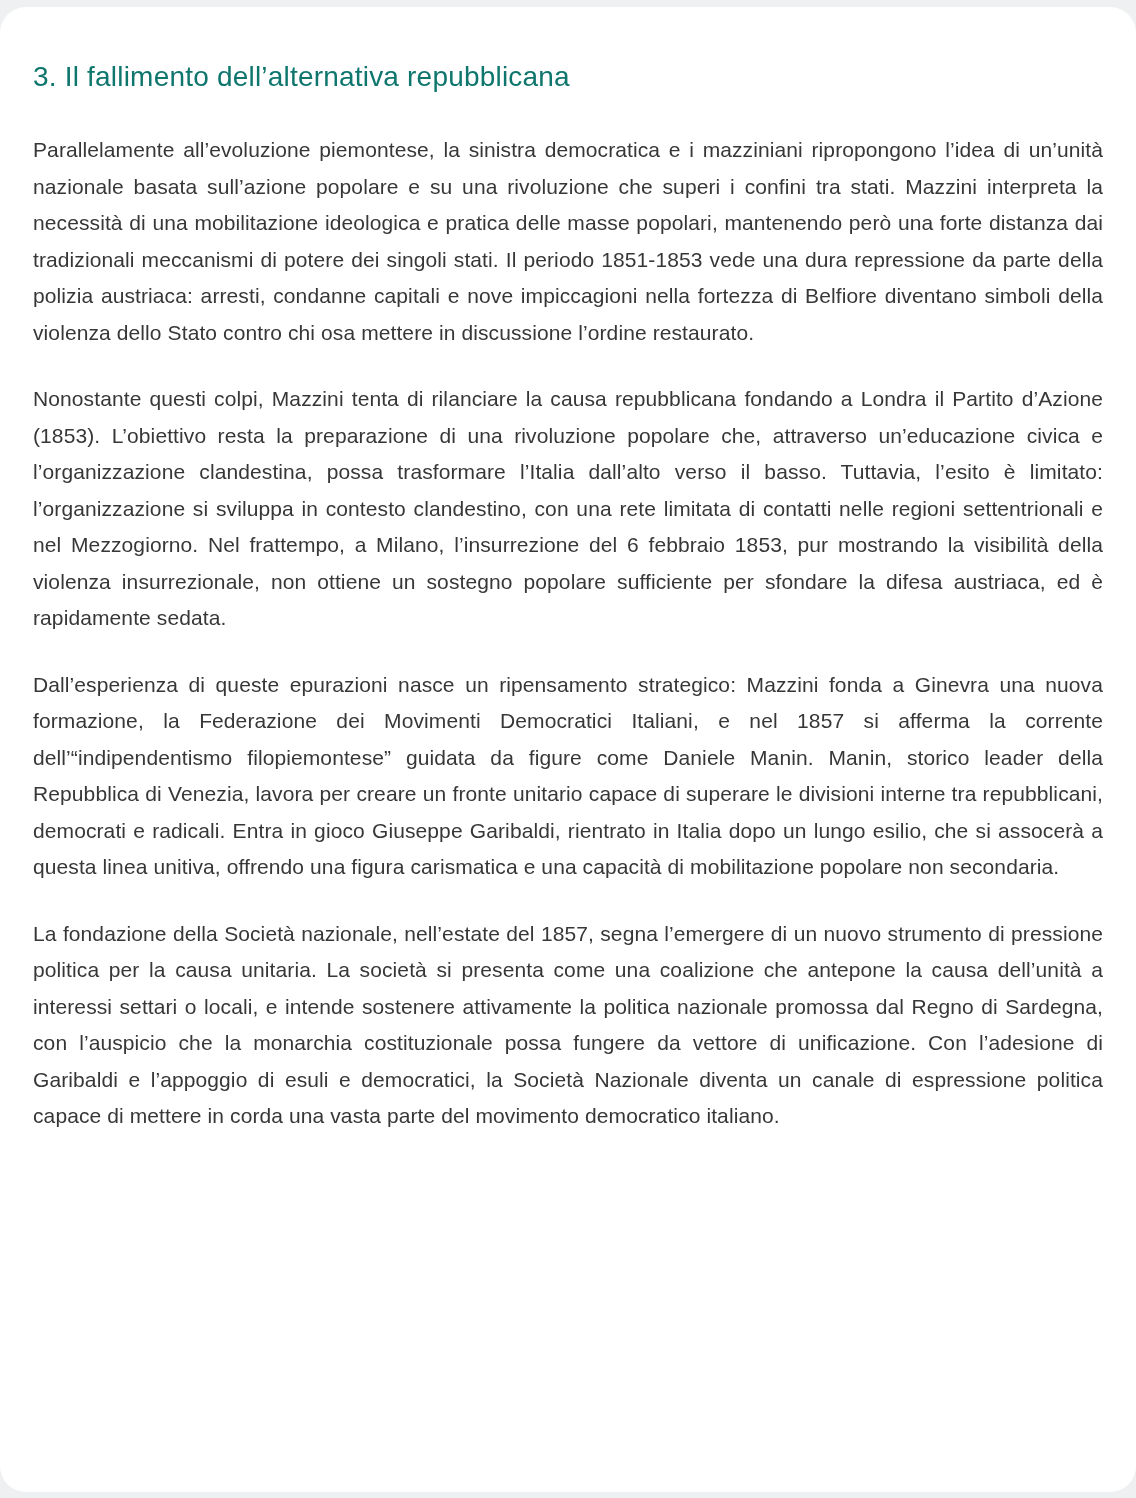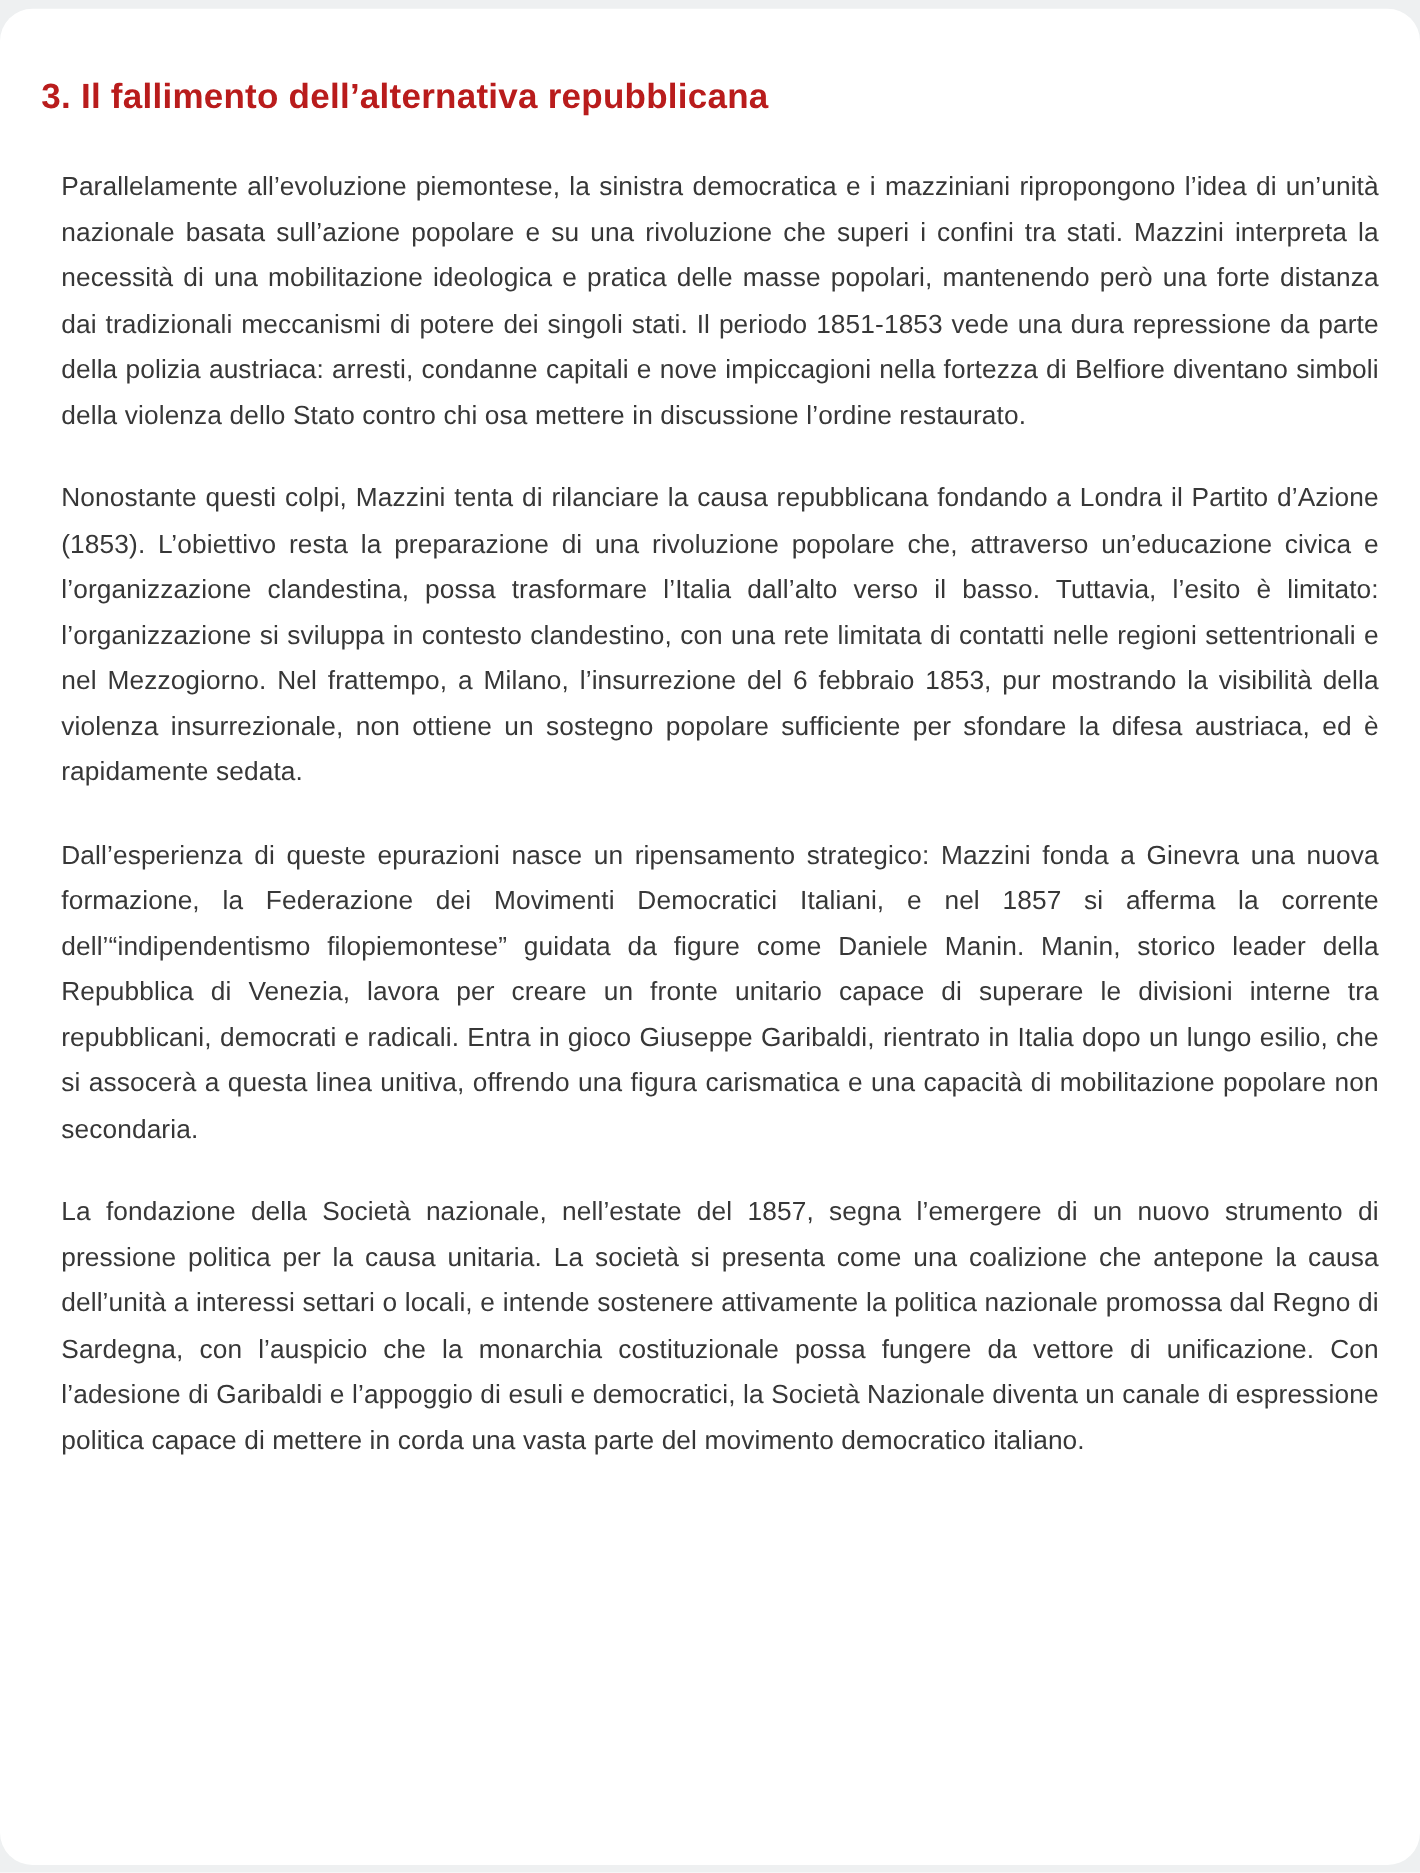--- a/index.html
+++ b/index.html
@@ -21,26 +21,26 @@
     height: 1485px;
     background: #ffffff;
     border-radius: 26px;
     box-sizing: border-box;
     padding: 52px 33px 40px 33px;
   }
   h1.section-heading {
     margin: 0 0 38px 0;
     font-size: 28px;
     line-height: 1.25;
-    font-weight: 700;
-    color: #b91c1c;
+    font-weight: 400;
+    color: #0f766e;
     letter-spacing: 0.2px;
   }
   p.body-para {
-    margin: 0 0 30px 16px;
+    margin: 0 0 30px 0;
     font-size: 21px;
     line-height: 36.5px;
     font-weight: 400;
     color: #373737;
     text-align: justify;
     letter-spacing: 0.1px;
   }
   p.body-para:last-child {
     margin-bottom: 0;
   }

